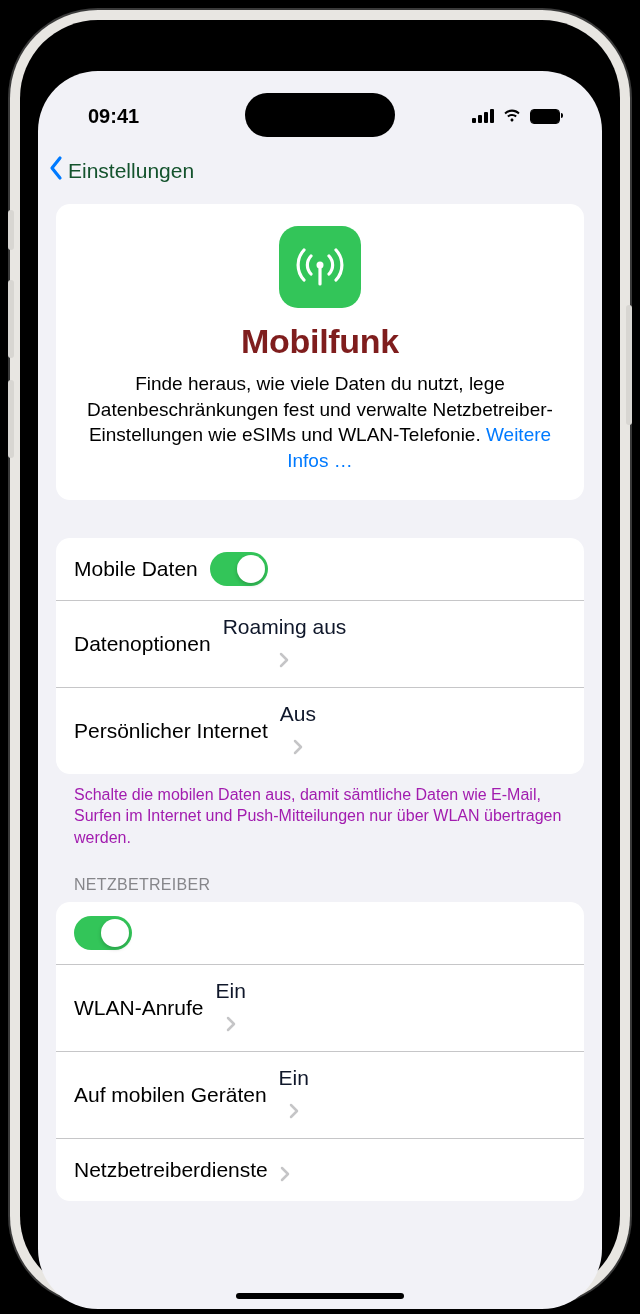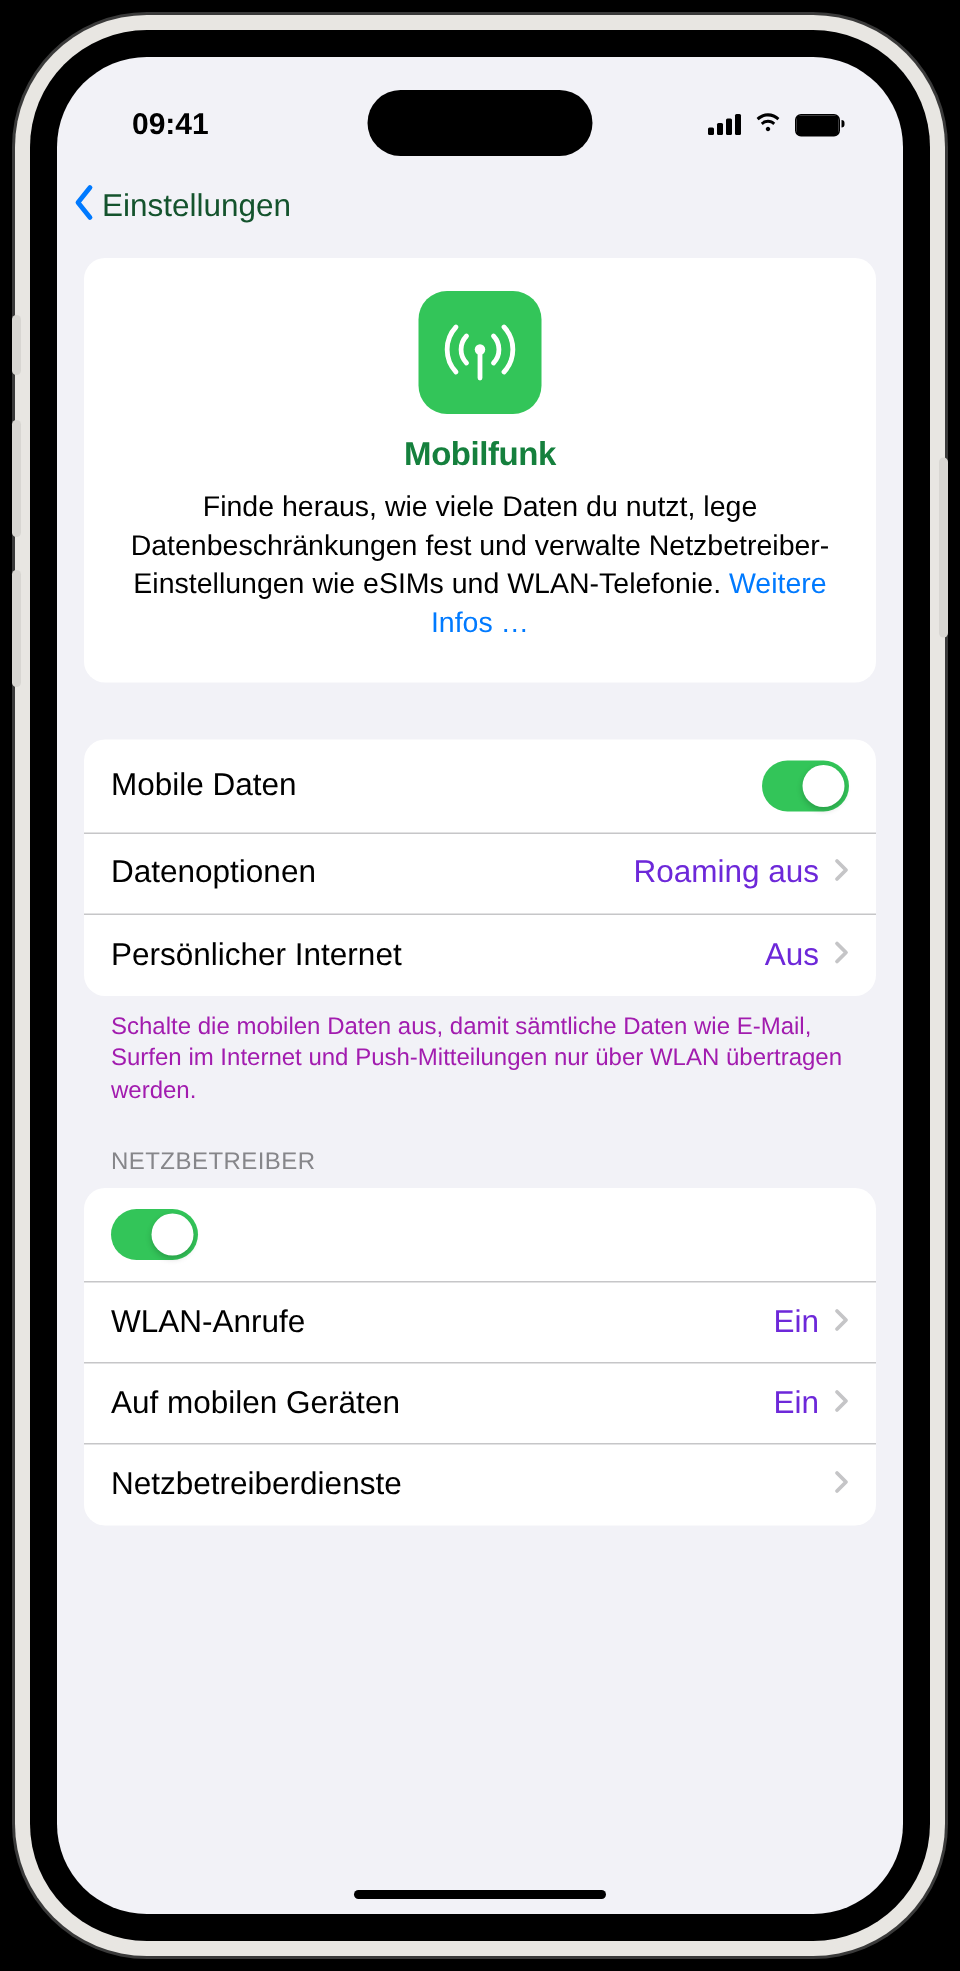--- a/index.html
+++ b/index.html
@@ -30,20 +30,21 @@
       padding: 18px;
       position: relative;
     }
     .screen {
       width: 100%;
       height: 100%;
       background: #f2f2f7;
       border-radius: 60px;
       position: relative;
       overflow: hidden;
+      margin-top: 33px;
     }
     .dynamic-island {
       position: absolute;
       top: 22px;
       left: 50%;
       transform: translateX(-50%);
       width: 150px;
       height: 44px;
       background: #000;
       border-radius: 24px;
@@ -87,34 +88,34 @@
       overflow: hidden;
     }
     .hero-card { padding: 22px 24px 26px; text-align: center; margin-bottom: 38px; }
     .hero-icon {
       width: 82px; height: 82px; margin: 0 auto 14px;
       background: #33c559;
       border-radius: 19px;
       display: flex; align-items: center; justify-content: center;
     }
     .hero-icon svg { width: 58px; height: 58px; }
-    .hero-title { font-size: 22px; font-weight: 700; color: #15803d; margin-bottom: 10px; letter-spacing: -0.3px; }
+    .hero-title { font-size: 34px; font-weight: 700; color: #7f1d1d; margin-bottom: 10px; letter-spacing: -0.3px; }
     .hero-desc { font-size: 19px; line-height: 1.35; color: #000; font-weight: 400; }
     .hero-desc a { color: #007aff; text-decoration: none; }
 
     .row {
-      display: flex; align-items: center; justify-content: space-between;
+      display: flex; align-items: center; 
       padding: 14px 18px; min-height: 54px;
       border-bottom: 0.5px solid #c6c6c8;
       font-size: 21px;
       gap: 12px;
     }
     .row:last-child { border-bottom: none; }
     .row-label { color: #000; }
-    .row-value { color: #6d28d9; display: flex; align-items: center; gap: 10px; }
+    .row-value { color: #0f172a; display: flex; align-items: center; gap: 10px; flex-direction: column; }
     .chevron svg { width: 10px; height: 16px; stroke: #c5c5c7; }
 
     .toggle {
       width: 58px; height: 34px; background: #33c559; border-radius: 18px;
       position: relative; cursor: pointer;
     }
     .toggle-knob {
       position: absolute; right: 3px; top: 3px;
       width: 28px; height: 28px; background: #fff; border-radius: 50%;
       box-shadow: 0 2px 4px rgba(0,0,0,0.2);

